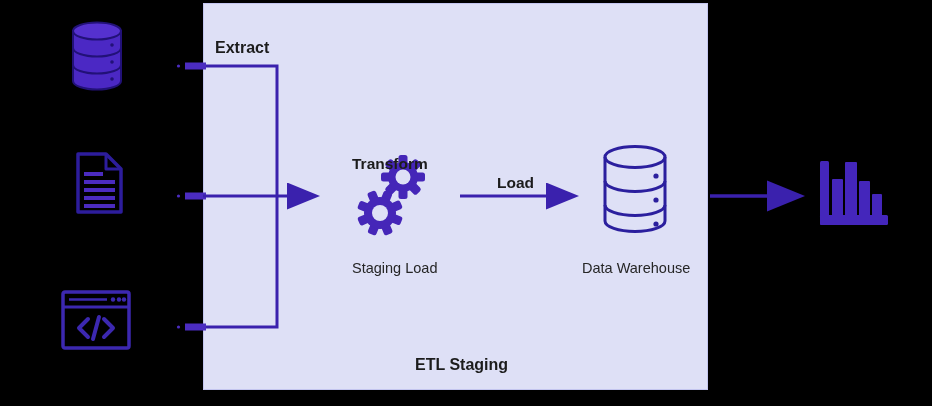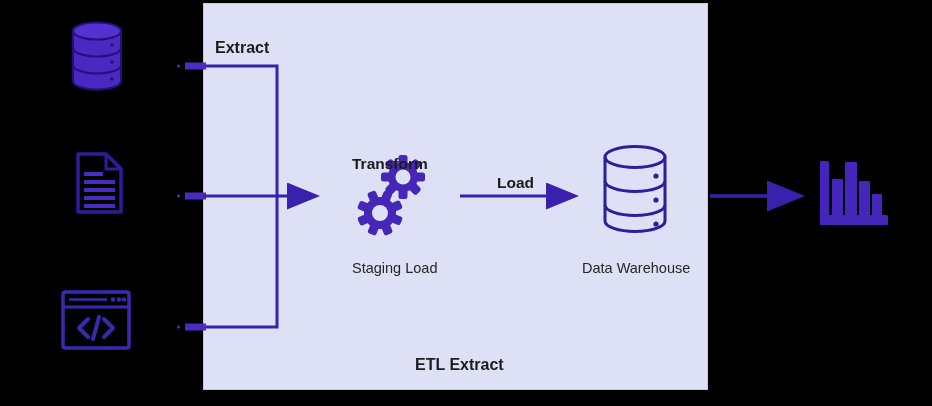--- a/index.html
+++ b/index.html
@@ -147,13 +147,13 @@
   <line x1="460" y1="196" x2="573" y2="196" stroke="#3a21ad" stroke-width="3" marker-end="url(#ah)"></line>
 
   <line x1="710" y1="196" x2="798" y2="196" stroke="#3a21ad" stroke-width="3.5" marker-end="url(#ah)"></line>
 </svg>
 
 <div id="lbl-extract" class="lbl bold">Extract</div>
 <div id="lbl-transform" class="lbl bold">Transform</div>
 <div id="lbl-load" class="lbl bold">Load</div>
 <div id="lbl-staging" class="lbl">Staging Load</div>
 <div id="lbl-warehouse" class="lbl">Data Warehouse</div>
-<div id="lbl-etl" class="lbl bold">ETL Extract</div>
+<div id="lbl-etl" class="lbl bold">ETL Staging</div>
 
 </body></html>

